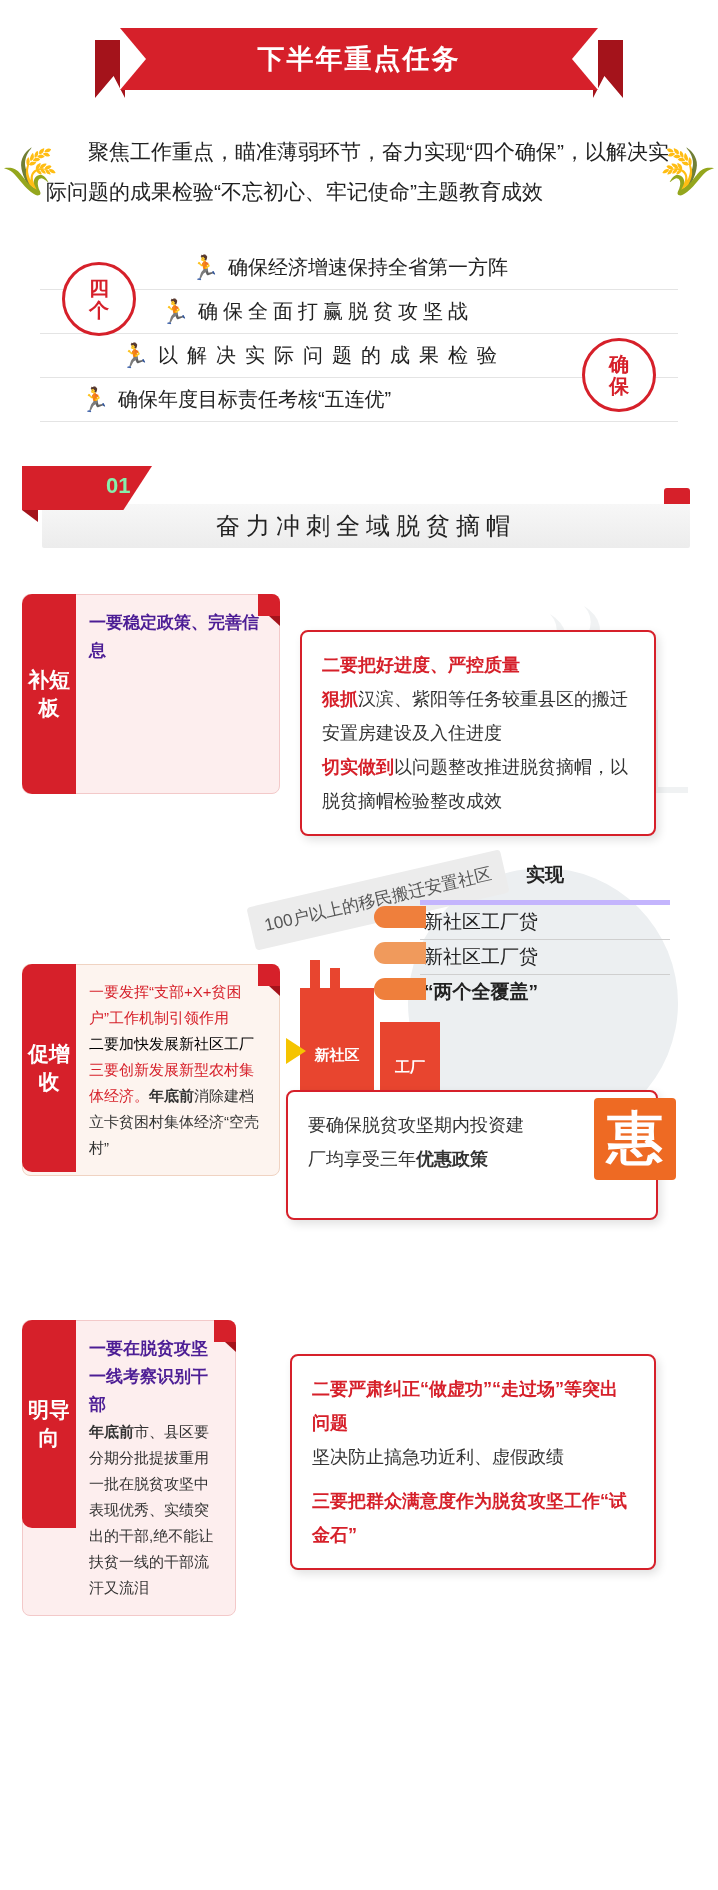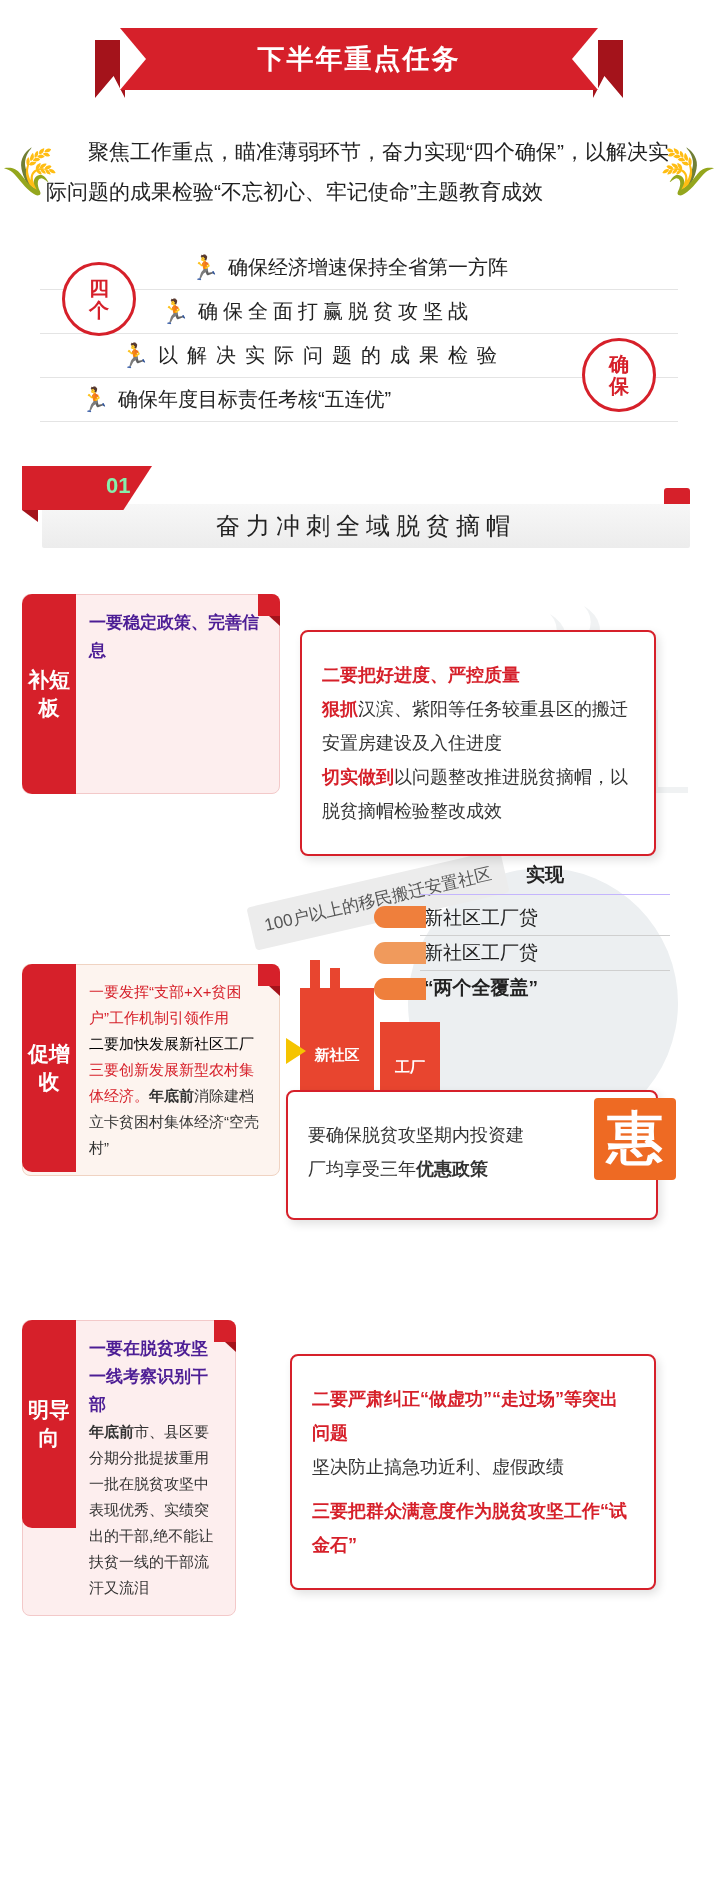--- a/index.html
+++ b/index.html
@@ -259,21 +259,21 @@
     border-right: 11px solid #a4131b;
     border-bottom: 10px solid transparent;
     border-top: 0;
   }
   .right-card {
     position: absolute;
     background: #fff;
     border: 2px solid #d6202a;
     border-radius: 8px;
     box-shadow: 3px 4px 10px rgba(0,0,0,0.12);
-    padding: 26px 20px;
+    padding: 16px 20px;
     font-size: 18px;
     line-height: 34px;
     color: #333;
     z-index: 5;
   }
   .right-card .hl { color: #d6202a; font-weight: bold; }
   .right-card b { font-weight: bold; }
 
   
   .wm {
@@ -312,23 +312,22 @@
     position: absolute;
     right: 48px;
     top: 862px;
     width: 250px;
     z-index: 3;
   }
   .arrow-list .title {
     text-align: center;
     font-size: 19px;
     font-weight: bold;
-    padding-bottom: 6px;
-    border-bottom: 1px solid #c4b5fd;
-    margin-bottom: 6px;
+    padding-bottom: 12px;
+    border-bottom: 5px solid #c4b5fd;
   }
   .arrow-list .item {
     font-size: 19px;
     line-height: 34px;
     border-bottom: 1px solid #cfcfcf;
     padding-left: 4px;
   }
   .arrow-list .item.strong { font-weight: bold; border-bottom: none; }
   .arrow {
     position: absolute;

